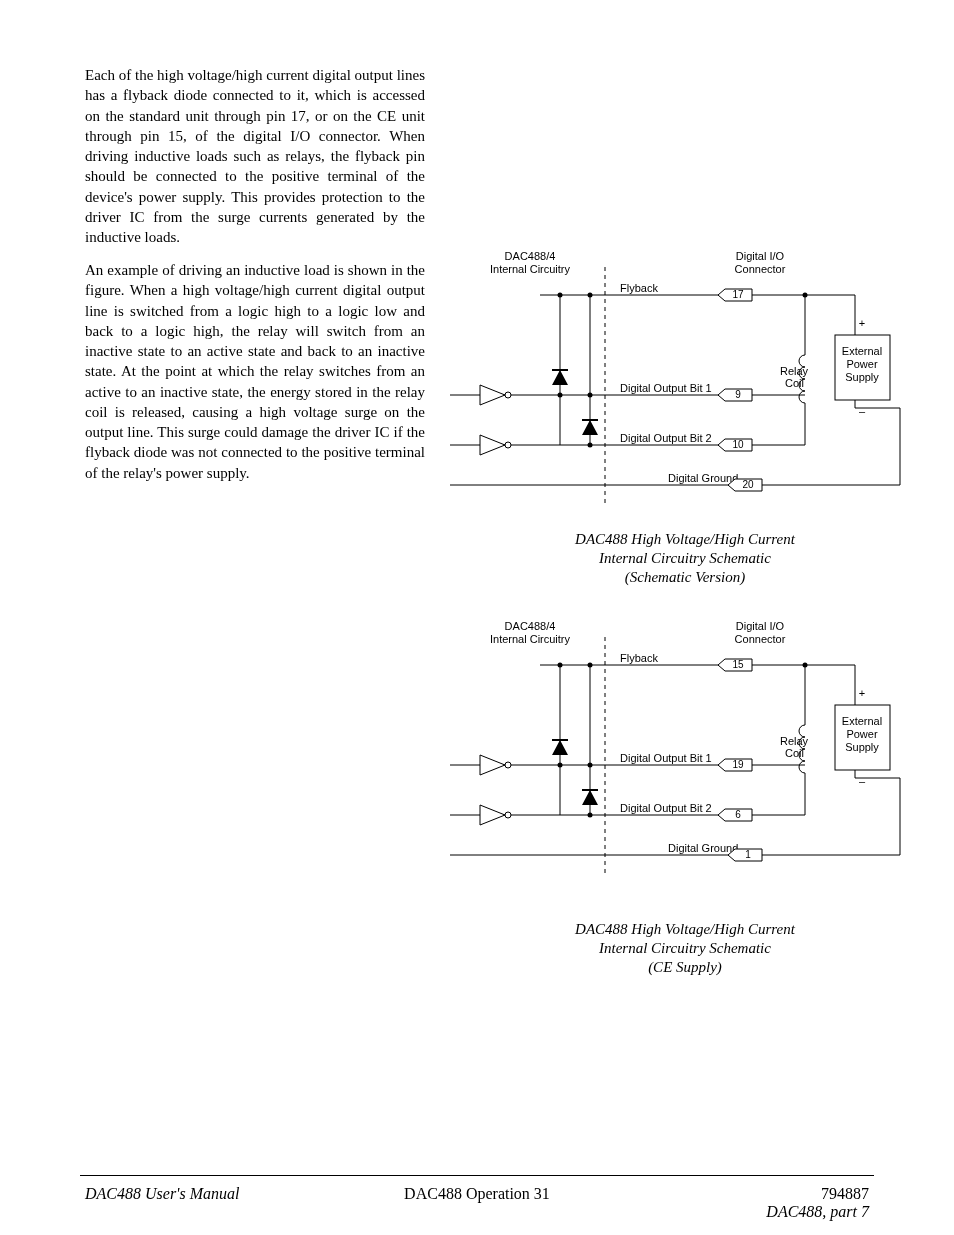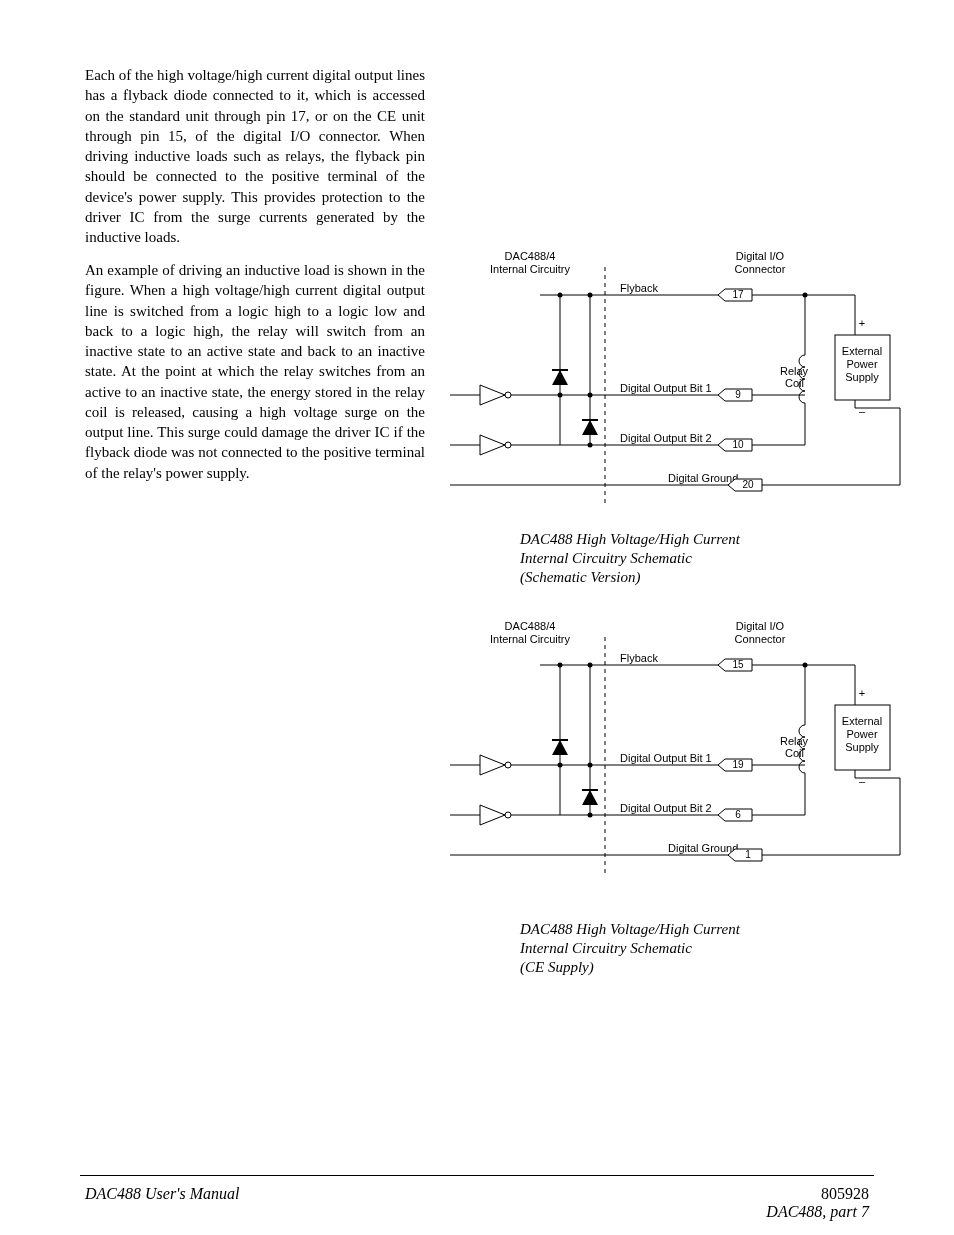--- a/index.html
+++ b/index.html
@@ -3,21 +3,21 @@
 <meta charset="utf-8">
 <style>
   @page { size: 954px 1235px; margin: 0; }
   html,body { margin:0; padding:0; width:954px; height:1235px; background:#fff;
               font-family: "Times New Roman", Times, serif; color:#000; }
   .page { position:relative; width:954px; height:953px; }
   
   .para { position:absolute; font-size:15px; line-height:1.35; }
   .just { text-align:justify; }
   
-  .fcap { position:absolute; font-style:italic; font-size:15px; line-height:1.25; }
+  .fcap { position:absolute; font-style:italic; text-align:center; font-size:15px; line-height:1.25; }
   .svglabel { font-family: Arial, Helvetica, sans-serif; font-size:11px; }
   .tiny { font-size:10px; }
   
   .hr  { position:absolute; left:80px; right:80px; border-top:1px solid #000; }
   .ftxt { position:absolute; font-size:16px; font-style:italic; }
 </style>
 </head>
 <body>
 <div class="page">
 
@@ -191,18 +191,21 @@
 </svg>
 
 <div class="fcap" style="left:520px; top:920px; width:330px;">
   <span>DAC488 High Voltage/High Current</span><br>
   <span>Internal Circuitry Schematic</span><br>
   <span>(CE Supply)</span>
 </div>
 
 <div class="hr" style="top:1175px;"></div>
 <div class="ftxt" style="left:85px;  top:1185px;">DAC488 User's Manual</div>
+<div class="ftxt" style="left:0; right:0; top:1185px; font-style:normal; text-align:center;">
+  <span>DAC488 Operation   31</span>
+</div>
 <div class="ftxt" style="right:85px; top:1185px; font-style:normal; text-align:right;">
-  <span>805928</span><br>
+  <span>794887</span><br>
   <em>DAC488, part 7</em>
 </div>
 
 </div>
 
 </body></html>

